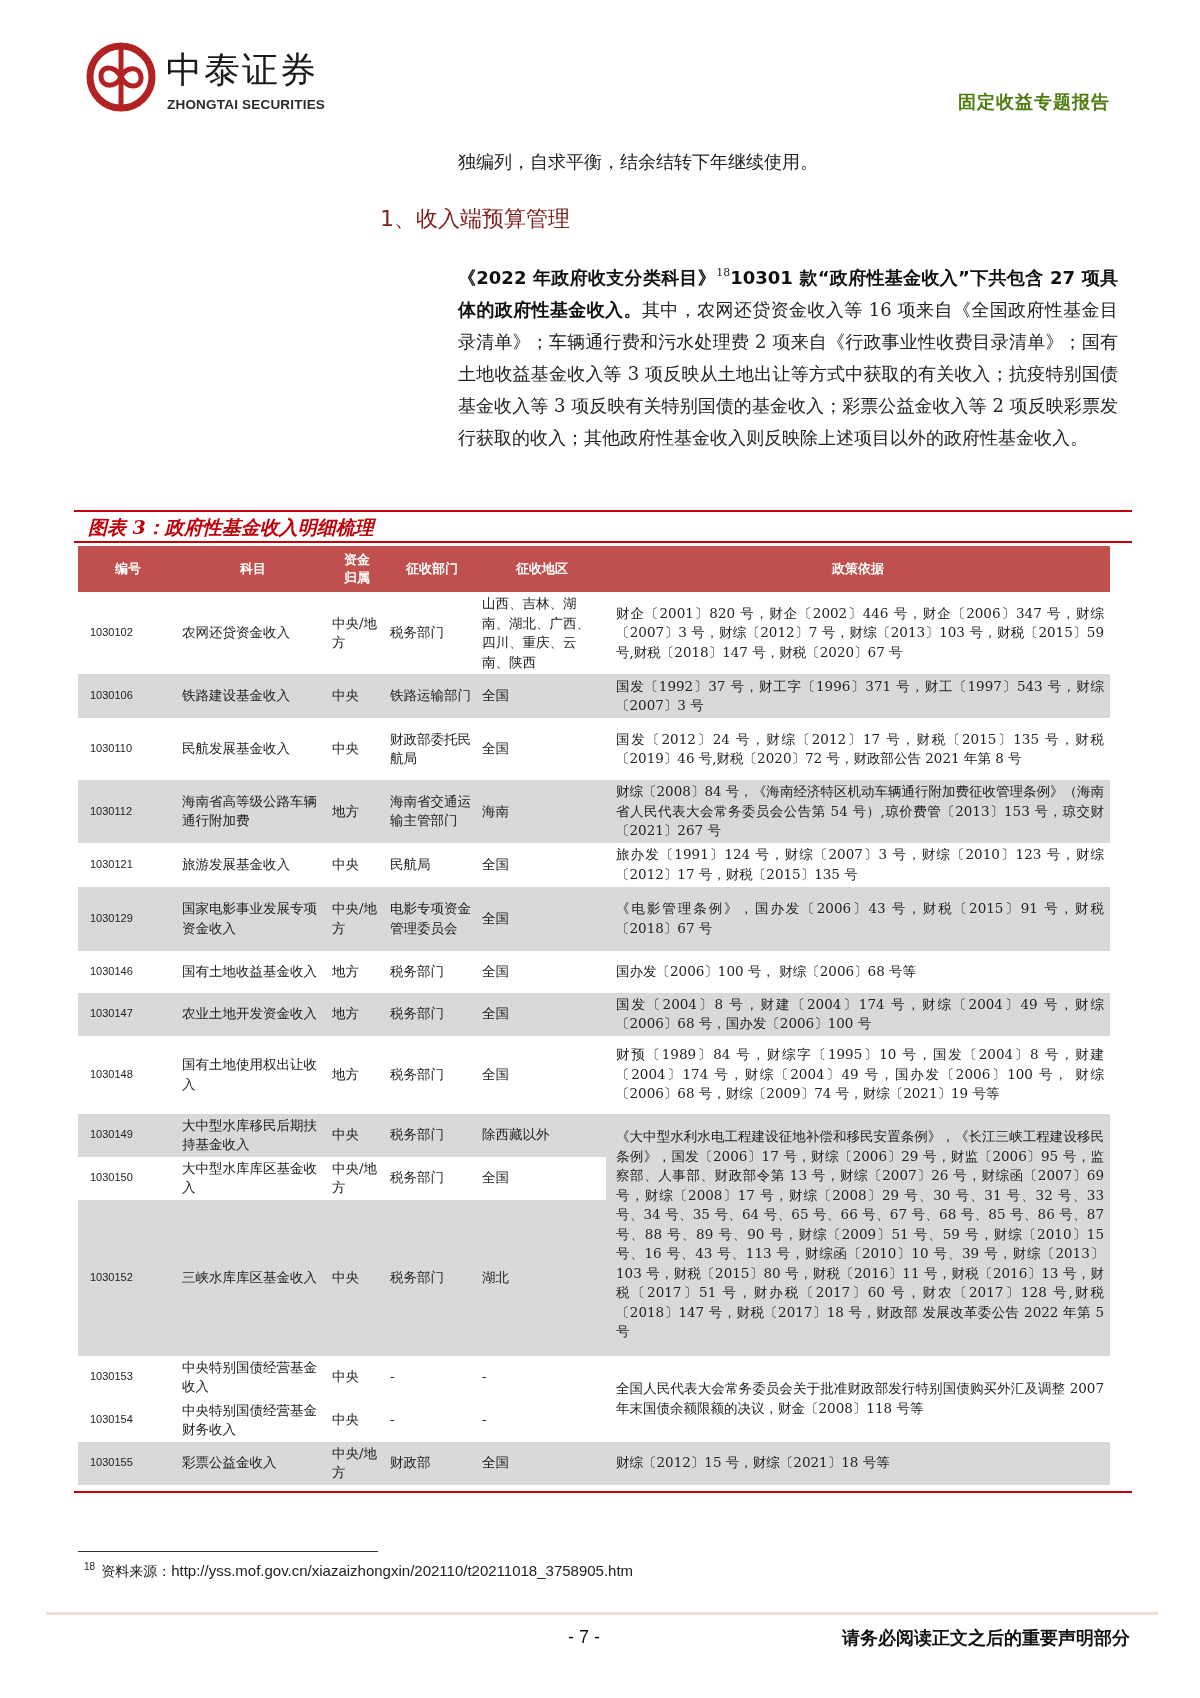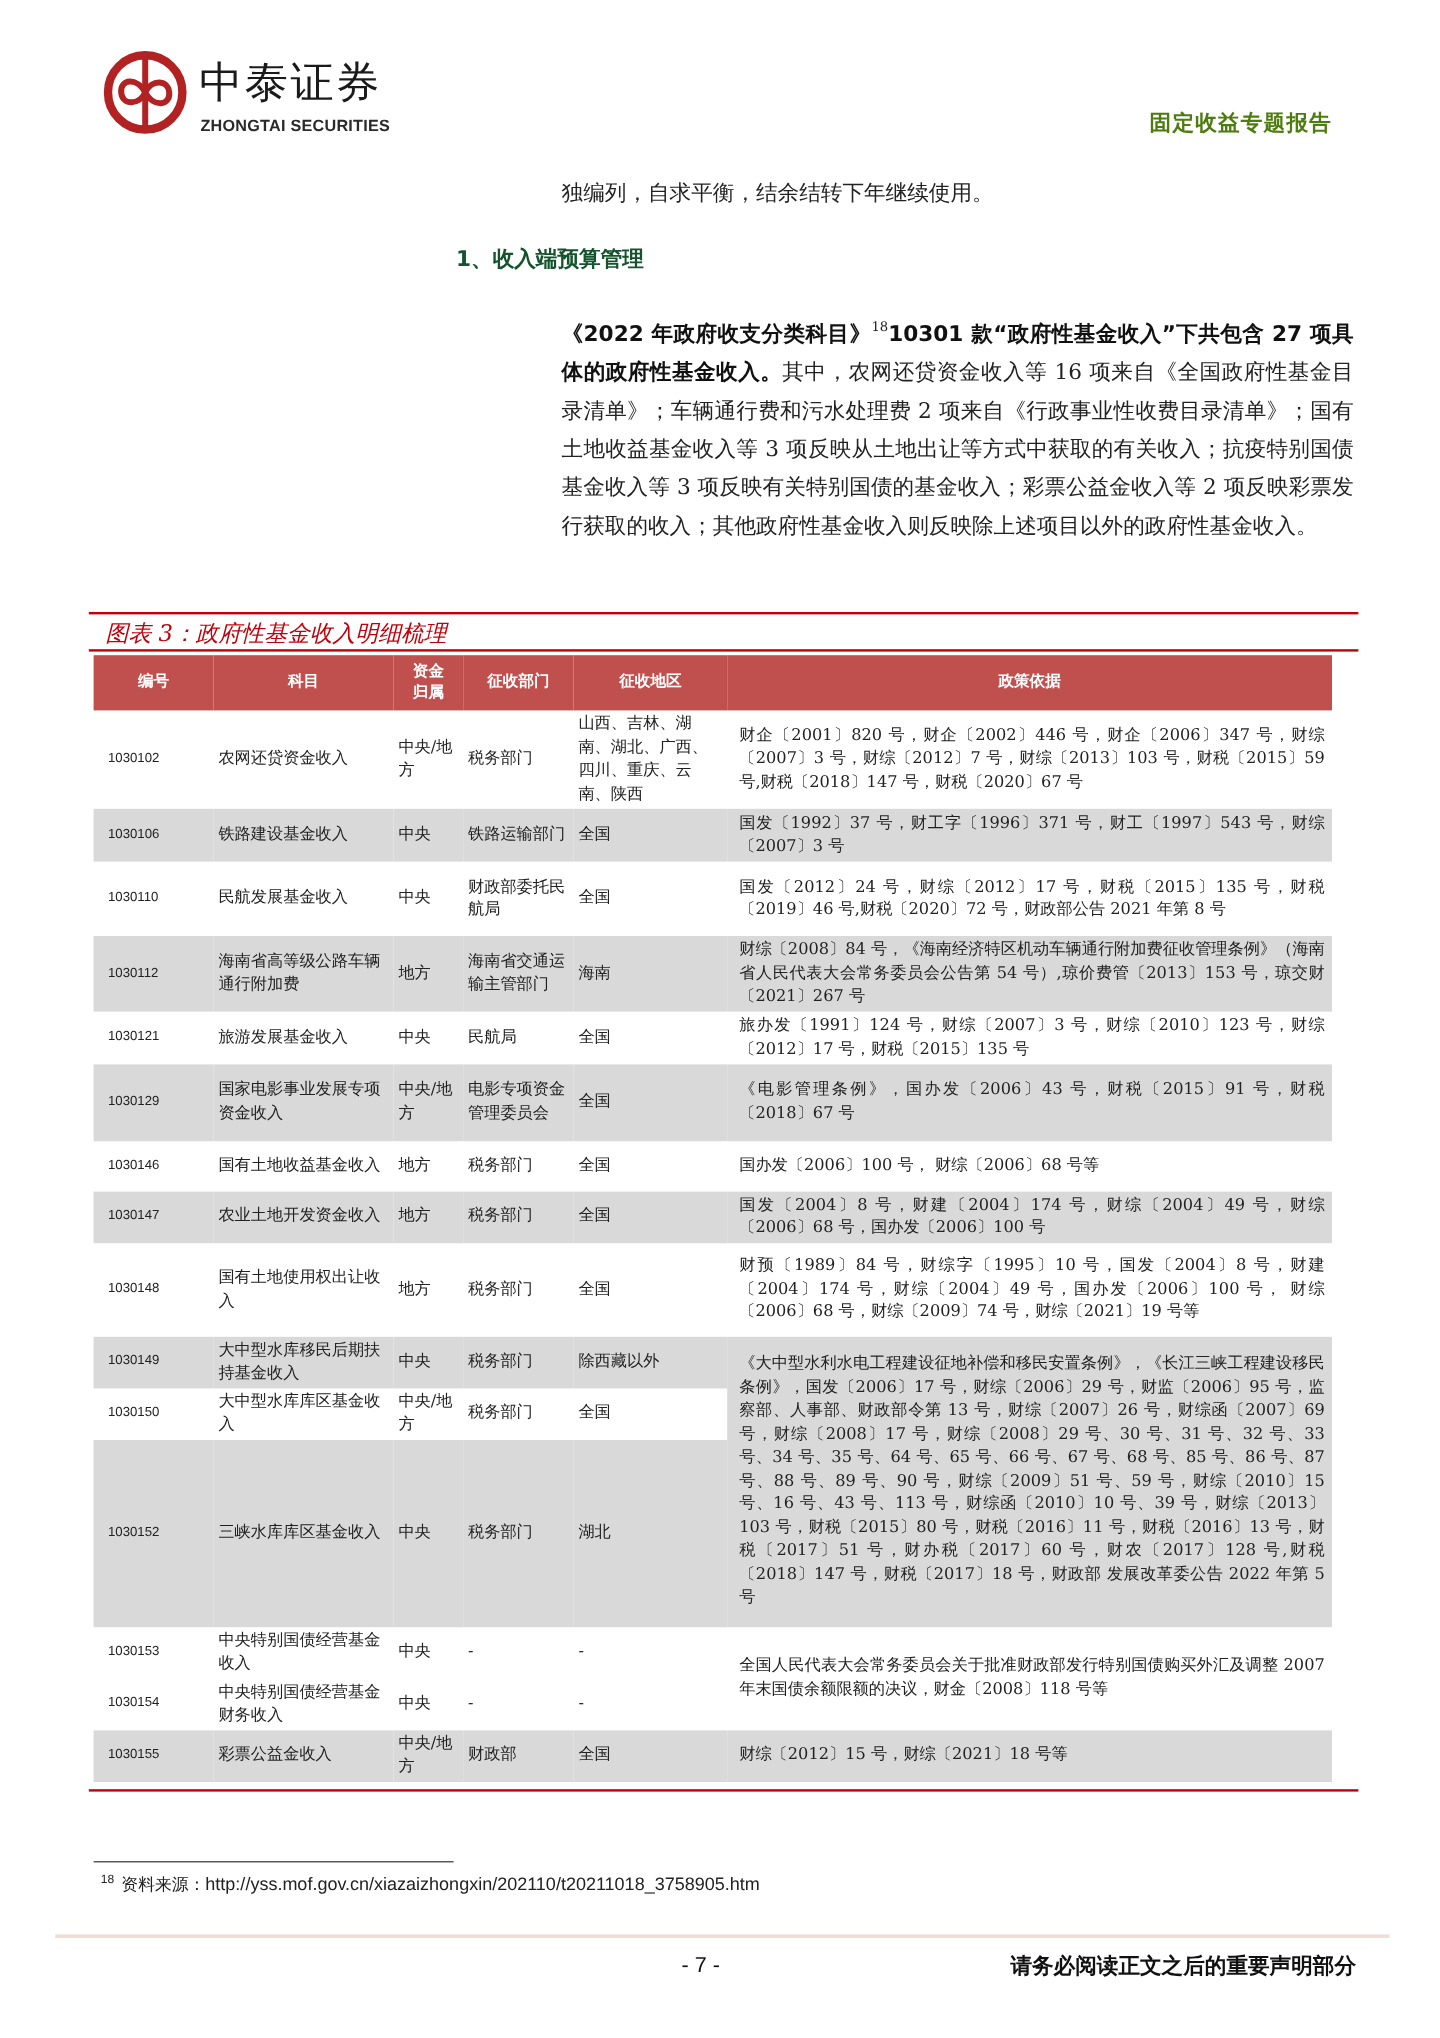--- a/index.html
+++ b/index.html
@@ -5,29 +5,29 @@
   * { box-sizing: border-box; margin: 0; padding: 0; }
   html, body { width: 1200px; height: 1698px; background: #ffffff; }
   body { position: relative; font-family: "DejaVu Serif", "Liberation Serif", serif; color: #222; overflow: hidden; }
 
   .header { position: absolute; left: 0; top: 0; width: 1200px; height: 130px; }
   .logo { position: absolute; left: 86px; top: 42px; width: 70px; height: 70px; }
   .brand-cn { position: absolute; left: 166px; top: 50px; font-family: "DejaVu Sans", sans-serif; font-weight: normal; font-size: 36px; letter-spacing: 2px; color: #1a1a1a; line-height: 40px; }
   .brand-en { position: absolute; left: 167px; top: 97px; font-family: Liberation Sans, sans-serif; font-weight: bold; font-size: 13.5px; color: #2a2a2a; letter-spacing: 0.2px; }
   .report-type { position: absolute; right: 90px; top: 90px; font-family: "DejaVu Sans", sans-serif; font-weight: bold; font-size: 18px; color: #4d7c0f; letter-spacing: 1px; }
 
-  .body-text { position: absolute; left: 468px; width: 660px; font-size: 18px; line-height: 32px; color: #222; text-align: justify; }
+  .body-text { position: absolute; left: 458px; width: 660px; font-size: 18px; line-height: 32px; color: #222; text-align: justify; }
   .cont-line { top: 146px; }
-  .section-h { position: absolute; left: 380px; top: 204px; font-family: "DejaVu Sans", sans-serif; font-weight: bold; font-size: 18px; color: #14532d; }
+  .section-h { position: absolute; left: 380px; top: 204px; font-family: "DejaVu Sans", sans-serif; font-weight: normal; font-size: 22px; color: #7f1d1d; }
   .para { top: 257px; }
   .para b { font-family: "DejaVu Sans", sans-serif; font-weight: bold; color: #111; }
   .para sup { font-size: 11px; vertical-align: 8px; }
 
   .chart-title-bar { position: absolute; left: 74px; top: 510px; width: 1058px; height: 33px; border-top: 2px solid #c0000a; border-bottom: 2px solid #c0000a; }
-  .chart-title { position: absolute; left: 14px; top: 3px; font-family: "DejaVu Serif", serif; font-style: italic; font-weight: normal; font-size: 19px; color: #c0000a; }
+  .chart-title { position: absolute; left: 14px; top: 3px; font-family: "DejaVu Serif", serif; font-style: italic; font-weight: bold; font-size: 19px; color: #c0000a; }
 
   table.grid { position: absolute; left: 78px; top: 546px; width: 1032px; border-collapse: collapse; table-layout: fixed; font-size: 13.5px; }
   table.grid th { background: #c0504d; color: #fff; font-family: "DejaVu Sans", sans-serif; font-weight: bold; font-size: 13px; height: 46px; text-align: center; line-height: 18px; }
   table.grid td { vertical-align: middle; line-height: 19.5px; padding: 2px 4px; color: #222; }
   table.grid td.code { font-family: Liberation Sans, sans-serif; font-size: 11px; padding-left: 12px; }
   table.grid td.policy { font-size: 13.5px; padding-left: 10px; padding-right: 6px; text-align: justify; margin-top: 28px; }
   tr.shade td { background: #d9d9d9; }
   .bottom-rule { position: absolute; left: 74px; top: 1491px; width: 1058px; height: 2px; background: #c0000a; }
 
   .fn-rule { position: absolute; left: 78px; top: 1551px; width: 300px; height: 1px; background: #333; }

